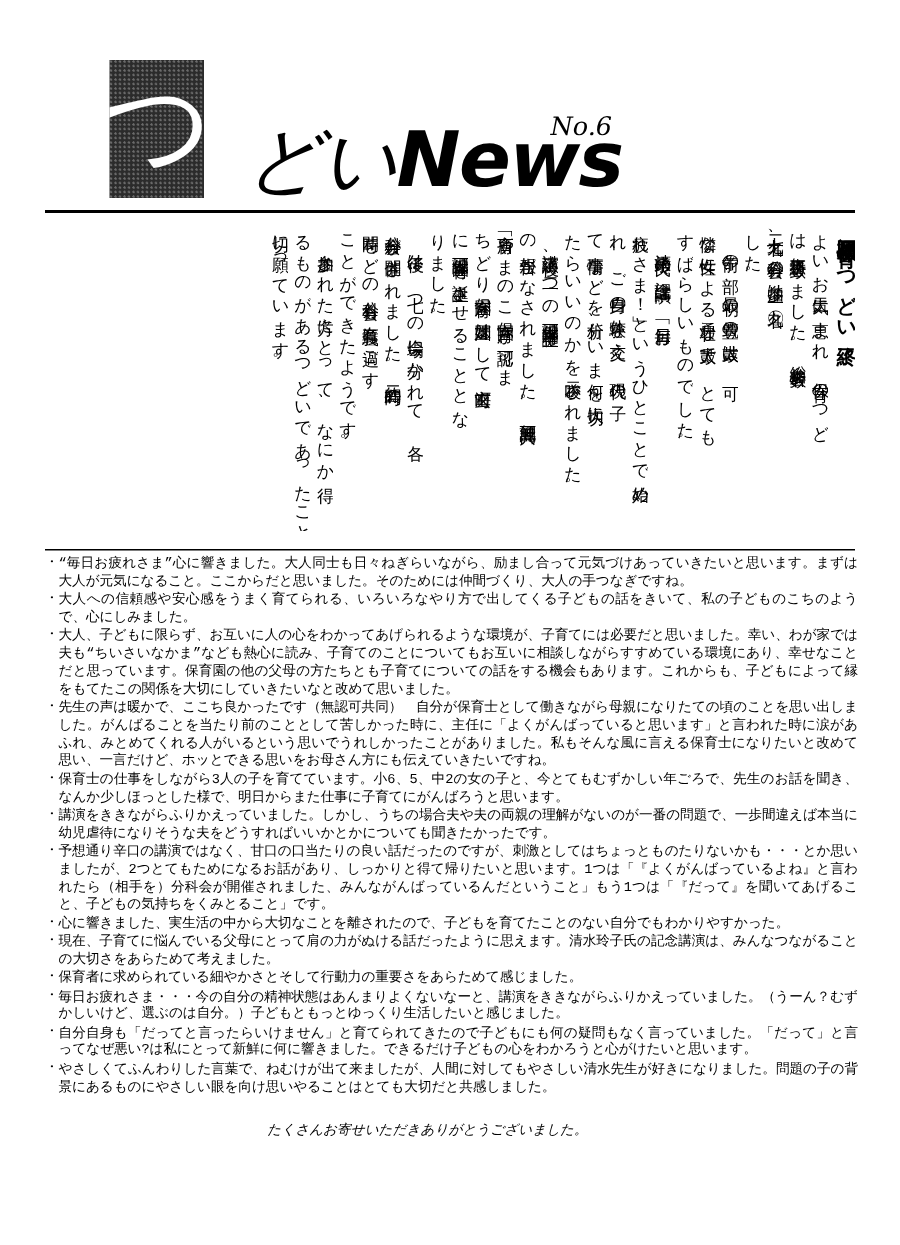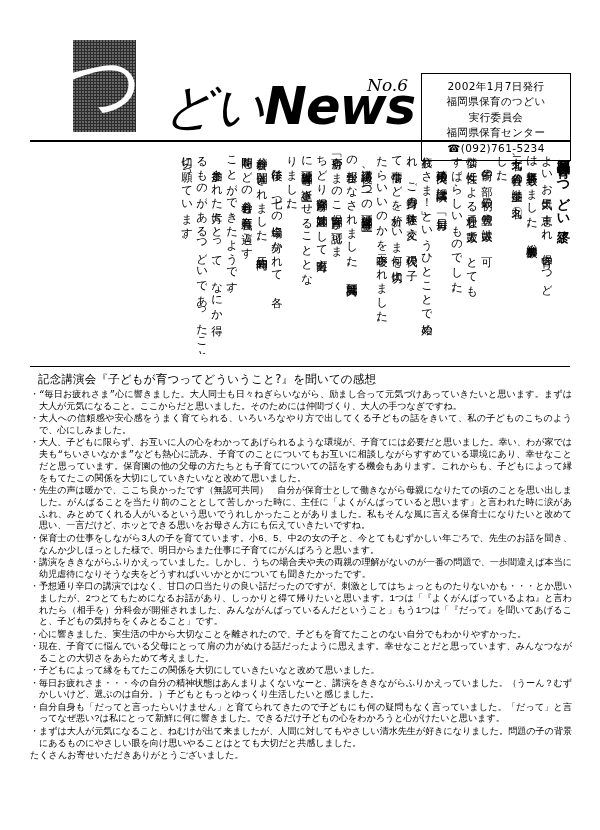--- a/index.html
+++ b/index.html
@@ -203,49 +203,43 @@
     font-size: 9.1px;
     line-height: 1.30;
     letter-spacing: -0.05px;
     text-align: justify;
     text-justify: inter-character;
   }
   .fb-closing {
     font-family: "DejaVu Sans", sans-serif;
     font-size: 9.1px;
     line-height: 1.30;
-    text-align: left;
-    margin-top: 1px;
+    text-align: center;
+    margin-top: 19px;
     padding-right: 32px;
+    font-style: italic;
   }
 </style>
 </head>
 <body>
 
 <div class="page">
 
   <div class="masthead">
 
     <div class="logo-box">
       <div class="logo-glyph">つ</div>
     </div>
 
     <div class="title-word">
       <span class="kana">どい</span><span class="news">News</span>
     </div>
 
     <div class="issue-no">No.6</div>
 
-    <div class="pub-box">
-      <div class="pub-line">2002年1月7日発行</div>
-      <div class="pub-line">福岡県保育のつどい</div>
-      <div class="pub-line">実行委員会</div>
-      <div class="pub-line">福岡県保育センター</div>
-      <div class="pub-line">☎(092)761-5234</div>
-    </div>
   </div>
 
   <div class="hr-top"></div>
 
   <div class="vert-article">
     <div class="vcol headline">福岡県保育のつどい終了</div>
     <div class="vcol">よいお天気に恵まれ、保育のつど</div>
     <div class="vcol">は無事終了致しました。総参加者数</div>
     <div class="vcol">二七九名、分科会の参加は一九〇名</div>
     <div class="vcol">した。</div>
@@ -268,21 +262,20 @@
     <div class="vcol">時間をどの分科会も有意義に過ごす</div>
     <div class="vcol">ことができたようです。</div>
     <div class="vcol">　参加された方々にとって、なにか得</div>
     <div class="vcol">るものがあるつどいであったことを</div>
     <div class="vcol">切に願っています。</div>
   </div>
 
   <div class="hr-mid"></div>
 
   <div class="feedback">
-    <div class="fb-title">記念講演会『子どもが育つってどういうこと?』を聞いての感想</div>
 
     <div class="fb-list">
       <div class="fb-item">
         <div class="fb-bullet">・</div>
         <div class="fb-text">“毎日お疲れさま”心に響きました。大人同士も日々ねぎらいながら、励まし合って元気づけあっていきたいと思います。まずは大人が元気になること。ここからだと思いました。そのためには仲間づくり、大人の手つなぎですね。</div>
       </div>
       <div class="fb-item">
         <div class="fb-bullet">・</div>
         <div class="fb-text">大人への信頼感や安心感をうまく育てられる、いろいろなやり方で出してくる子どもの話をきいて、私の子どものこちのようで、心にしみました。</div>
       </div>
@@ -305,36 +298,36 @@
       <div class="fb-item">
         <div class="fb-bullet">・</div>
         <div class="fb-text">予想通り辛口の講演ではなく、甘口の口当たりの良い話だったのですが、刺激としてはちょっとものたりないかも・・・とか思いましたが、2つとてもためになるお話があり、しっかりと得て帰りたいと思います。1つは「『よくがんばっているよね』と言われたら（相手を）分科会が開催されました、みんながんばっているんだということ」もう1つは「『だって』を聞いてあげること、子どもの気持ちをくみとること」です。</div>
       </div>
       <div class="fb-item">
         <div class="fb-bullet">・</div>
         <div class="fb-text">心に響きました、実生活の中から大切なことを離されたので、子どもを育てたことのない自分でもわかりやすかった。</div>
       </div>
       <div class="fb-item">
         <div class="fb-bullet">・</div>
-        <div class="fb-text">現在、子育てに悩んでいる父母にとって肩の力がぬける話だったように思えます。幸せなことだと思っています、みんなつながることの大切さをあらためて考えました。</div>
-      </div>
-      <div class="fb-item">
-        <div class="fb-bullet">・</div>
-        <div class="fb-text">子どもによって縁をもてたこの関係を大切にしていきたいなと改めて思いました。</div>
+        <div class="fb-text">現在、子育てに悩んでいる父母にとって肩の力がぬける話だったように思えます。清水玲子氏の記念講演は、みんなつながることの大切さをあらためて考えました。</div>
+      </div>
+      <div class="fb-item">
+        <div class="fb-bullet">・</div>
+        <div class="fb-text">保育者に求められている細やかさとそして行動力の重要さをあらためて感じました。</div>
       </div>
       <div class="fb-item">
         <div class="fb-bullet">・</div>
         <div class="fb-text">毎日お疲れさま・・・今の自分の精神状態はあんまりよくないなーと、講演をききながらふりかえっていました。（うーん？むずかしいけど、選ぶのは自分。）子どもともっとゆっくり生活したいと感じました。</div>
       </div>
       <div class="fb-item">
         <div class="fb-bullet">・</div>
         <div class="fb-text">自分自身も「だってと言ったらいけません」と育てられてきたので子どもにも何の疑問もなく言っていました。「だって」と言ってなぜ悪い?は私にとって新鮮に何に響きました。できるだけ子どもの心をわかろうと心がけたいと思います。</div>
       </div>
       <div class="fb-item">
         <div class="fb-bullet">・</div>
-        <div class="fb-text">まずは大人が元気になること、ねむけが出て来ましたが、人間に対してもやさしい清水先生が好きになりました。問題の子の背景にあるものにやさしい眼を向け思いやることはとても大切だと共感しました。</div>
+        <div class="fb-text">やさしくてふんわりした言葉で、ねむけが出て来ましたが、人間に対してもやさしい清水先生が好きになりました。問題の子の背景にあるものにやさしい眼を向け思いやることはとても大切だと共感しました。</div>
       </div>
     </div>
 
     <div class="fb-closing">たくさんお寄せいただきありがとうございました。</div>
   </div>
 
 </div>
 
 </body></html>

